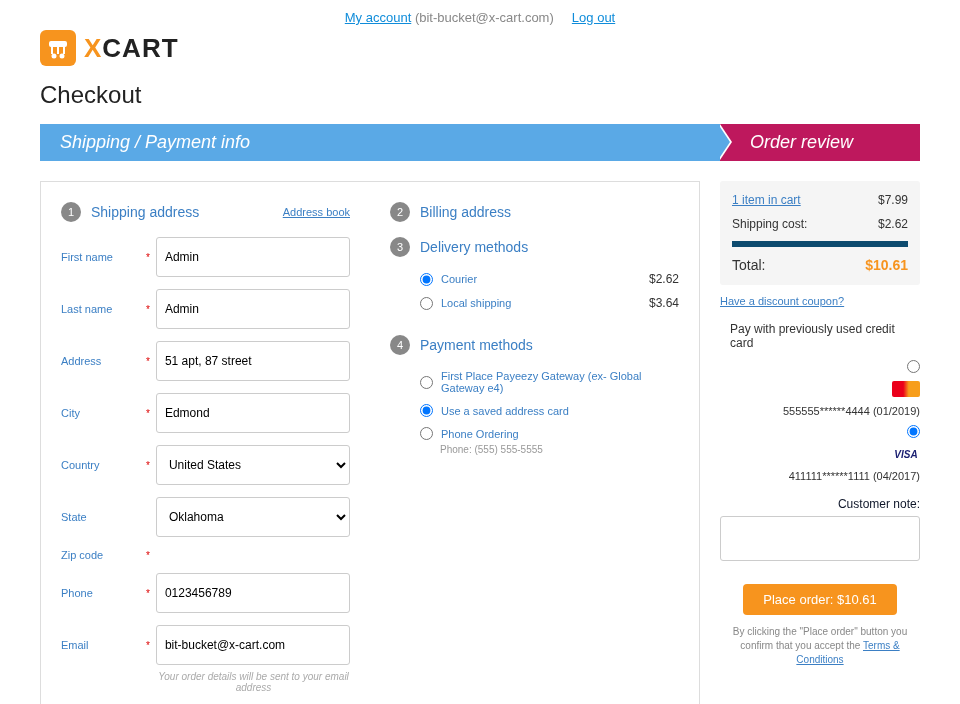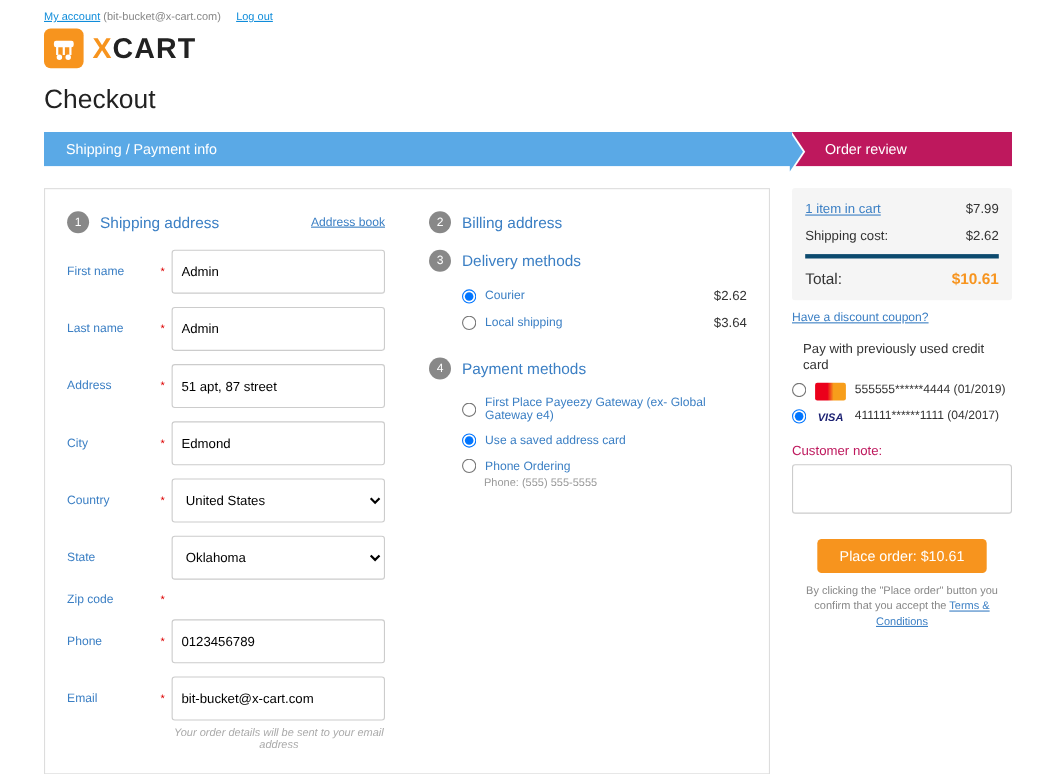--- a/index.html
+++ b/index.html
@@ -1,29 +1,29 @@
 <!DOCTYPE html>
 <html><head>
 <meta charset="utf-8">
 <style>
 * { box-sizing: border-box; margin: 0; padding: 0; }
 body { font-family: Arial, sans-serif; font-size: 12px; color: #333; background: #fff; }
 .container { width: 880px; margin: 0 auto; padding-top: 10px; }
-.top-links { text-align: left; font-size: 10px; margin-bottom: 5px; }
+.top-links { text-align: center; font-size: 13px; margin-bottom: 5px; }
 .top-links a { color: #0f8cda; text-decoration: underline; cursor: pointer; }
 .top-links .email { color: #888; }
 .logo-row { display: flex; align-items: center; gap: 8px; margin-bottom: 15px; }
 .logo-icon { width: 36px; height: 36px; background: #f7941e; border-radius: 6px; display: flex; align-items: center; justify-content: center; }
 .logo-icon svg { width: 24px; height: 24px; }
 .logo-text { font-size: 26px; font-weight: bold; letter-spacing: 1px; }
 .logo-text .x { color: #f7941e; }
 .logo-text .cart { color: #222; }
 h1 { font-size: 24px; font-weight: normal; color: #222; margin-bottom: 15px; }
 .progress-bar { display: flex; margin-bottom: 20px; }
-.progress-step { padding: 8px 20px; color: #fff; font-size: 13px; position: relative; }
+.progress-step { padding: 8px 20px; color: #fff; font-size: 18px; position: relative; font-style: italic; }
 .progress-step.active { background: #5aa9e6; flex: 1; }
 .progress-step.inactive { background: #be185d; width: 200px; }
 .progress-step.active::after { content: ''; position: absolute; right: -10px; top: 0; border-left: 12px solid #5aa9e6; border-top: 18px solid transparent; border-bottom: 18px solid transparent; z-index: 2; }
 .progress-step.inactive::before { content: ''; position: absolute; left: 0; top: 0; border-left: 12px solid #fff; border-top: 18px solid transparent; border-bottom: 18px solid transparent; }
 .main-row { display: flex; gap: 20px; align-items: flex-start; }
 .form-box { border: 1px solid #ddd; padding: 20px; display: flex; gap: 40px; flex: 1; }
 .col-left { flex: 1; }
 .col-right { flex: 1; }
 .section-head { display: flex; align-items: center; gap: 10px; margin-bottom: 15px; }
 .step-num { width: 20px; height: 20px; border-radius: 50%; background: #888; color: #fff; display: flex; align-items: center; justify-content: center; font-size: 11px; }
@@ -39,31 +39,31 @@
 .same-ship label { color: #3b7fc4; font-size: 11px; }
 .delivery-row, .payment-row { display: flex; align-items: center; margin-bottom: 10px; margin-left: 30px; }
 .delivery-row input, .payment-row input { margin-right: 8px; }
 .delivery-label, .payment-label { color: #3b7fc4; font-size: 11px; flex: 1; }
 .delivery-price { color: #333; font-size: 12px; }
 .payment-sub { color: #999; font-size: 10px; margin-left: 50px; margin-top: -6px; }
 .sidebar { width: 200px; }
 .summary-box { background: #f5f5f5; padding: 12px; border-radius: 3px; margin-bottom: 10px; }
 .summary-row { display: flex; justify-content: space-between; font-size: 12px; margin-bottom: 10px; }
 .summary-row a { color: #3b7fc4; text-decoration: underline; }
-.summary-total { border-top: 4px solid #0c4a6e; padding-top: 10px; display: flex; justify-content: space-between; font-size: 14px; }
+.summary-total { border-top: 6px solid #0c4a6e; padding-top: 10px; display: flex; justify-content: space-between; font-size: 14px; }
 .summary-total .amount { color: #f7941e; font-weight: bold; }
 .coupon-link { color: #3b7fc4; text-decoration: underline; font-size: 11px; display: block; margin-bottom: 15px; }
 .pay-prev { font-size: 12px; margin-bottom: 10px; margin-left: 10px; }
-.card-row { display: flex; align-items: flex-start; gap: 8px; margin-bottom: 8px; }
+.card-row { display: flex; align-items: flex-end; gap: 8px; margin-bottom: 8px; flex-direction: column; }
 .card-row input { }
 .card-logo { width: 28px; height: 16px; border-radius: 2px; display: inline-flex; align-items: center; justify-content: center; font-size: 7px; font-weight: bold; font-style: italic; }
 .mc { background: linear-gradient(90deg, #eb001b 40%, #f79e1b 60%); }
 .visa { color: #1a1f71; font-size: 10px; }
 .card-num { font-size: 11px; }
-.cust-note { color: #be185d; font-size: 12px; margin-bottom: 5px; margin-top: 15px; display: block; }
+.cust-note { color: #0f172a; font-size: 12px; margin-bottom: 5px; margin-top: 15px; display: block; text-align: right; }
 .note-area { width: 100%; height: 45px; border: 1px solid #ccc; border-radius: 3px; resize: none; margin-bottom: 20px; }
 .place-order { background: #f7941e; color: #fff; border: none; border-radius: 4px; padding: 8px 20px; font-size: 13px; cursor: pointer; display: block; margin: 0 auto 10px; }
 .terms-text { font-size: 10px; color: #888; text-align: center; line-height: 1.4; }
 .terms-text a { color: #3b7fc4; text-decoration: underline; }
 .footer { background: #f5f5f5; margin-top: 60px; padding: 15px; text-align: center; }
 .footer-links { margin-bottom: 10px; }
 .footer-links a { color: #3b7fc4; text-decoration: underline; font-size: 11px; margin: 0 10px; }
 </style>
 </head>
 <body>

